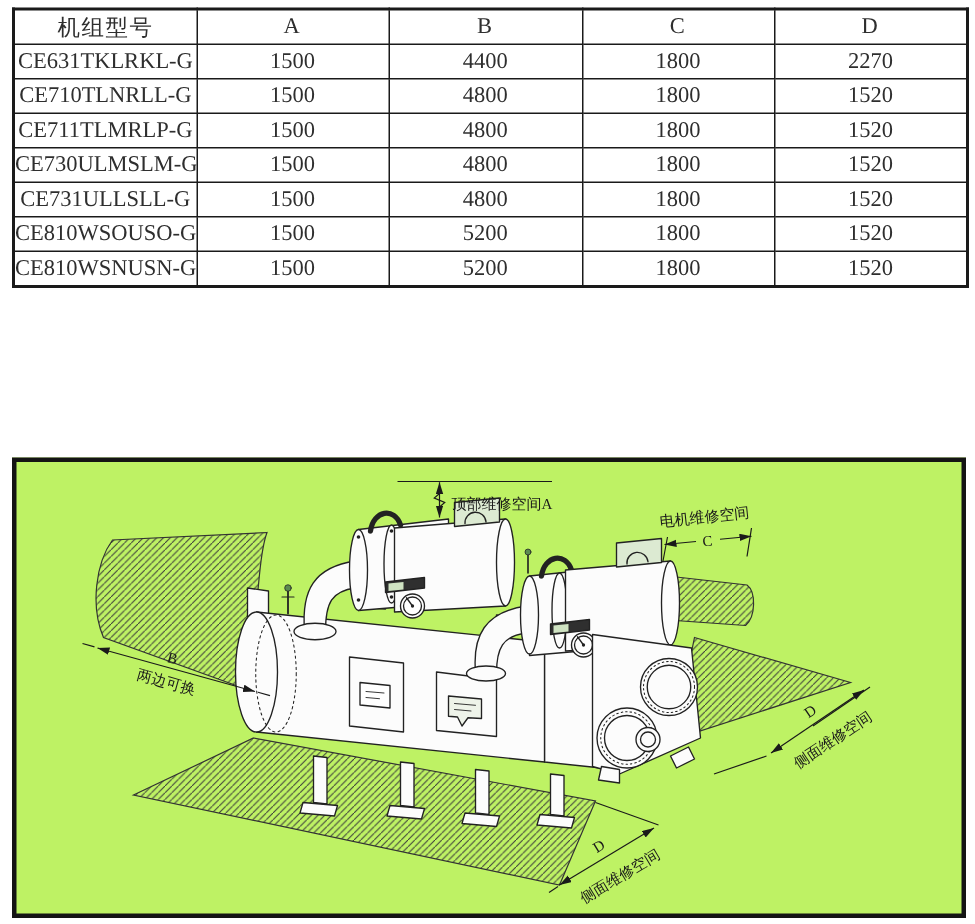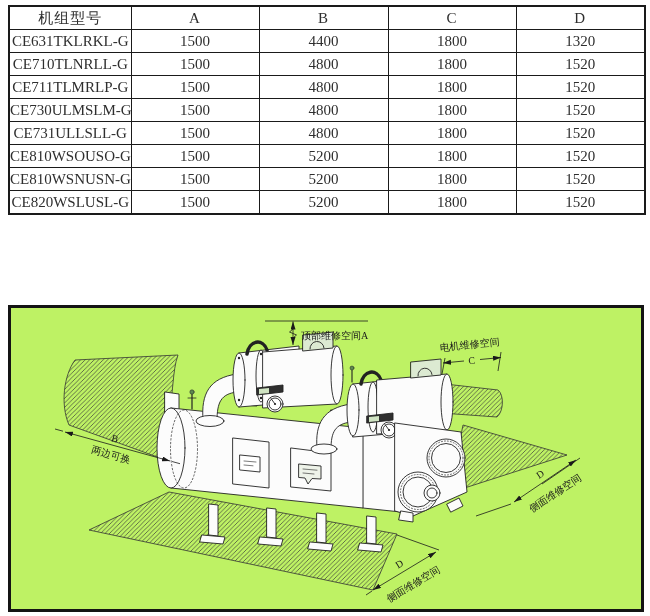--- a/index.html
+++ b/index.html
@@ -53,21 +53,21 @@
           <th>C</th>
           <th>D</th>
         </tr>
     </thead>
     <tbody>
         <tr>
           <td>CE631TKLRKL-G</td>
           <td>1500</td>
           <td>4400</td>
           <td>1800</td>
-          <td>1320</td>
+          <td>2270</td>
         </tr>
         <tr>
           <td>CE710TLNRLL-G</td>
           <td>1500</td>
           <td>4800</td>
           <td>1800</td>
           <td>1520</td>
         </tr>
         <tr>
           <td>CE711TLMRLP-G</td>
@@ -92,27 +92,20 @@
         </tr>
         <tr>
           <td>CE810WSOUSO-G</td>
           <td>1500</td>
           <td>5200</td>
           <td>1800</td>
           <td>1520</td>
         </tr>
         <tr>
           <td>CE810WSNUSN-G</td>
-          <td>1500</td>
-          <td>5200</td>
-          <td>1800</td>
-          <td>1520</td>
-        </tr>
-        <tr>
-          <td>CE820WSLUSL-G</td>
           <td>1500</td>
           <td>5200</td>
           <td>1800</td>
           <td>1520</td>
         </tr>
       </tbody>
   </table>
 </div>
 
 <div class="diagram-box">

